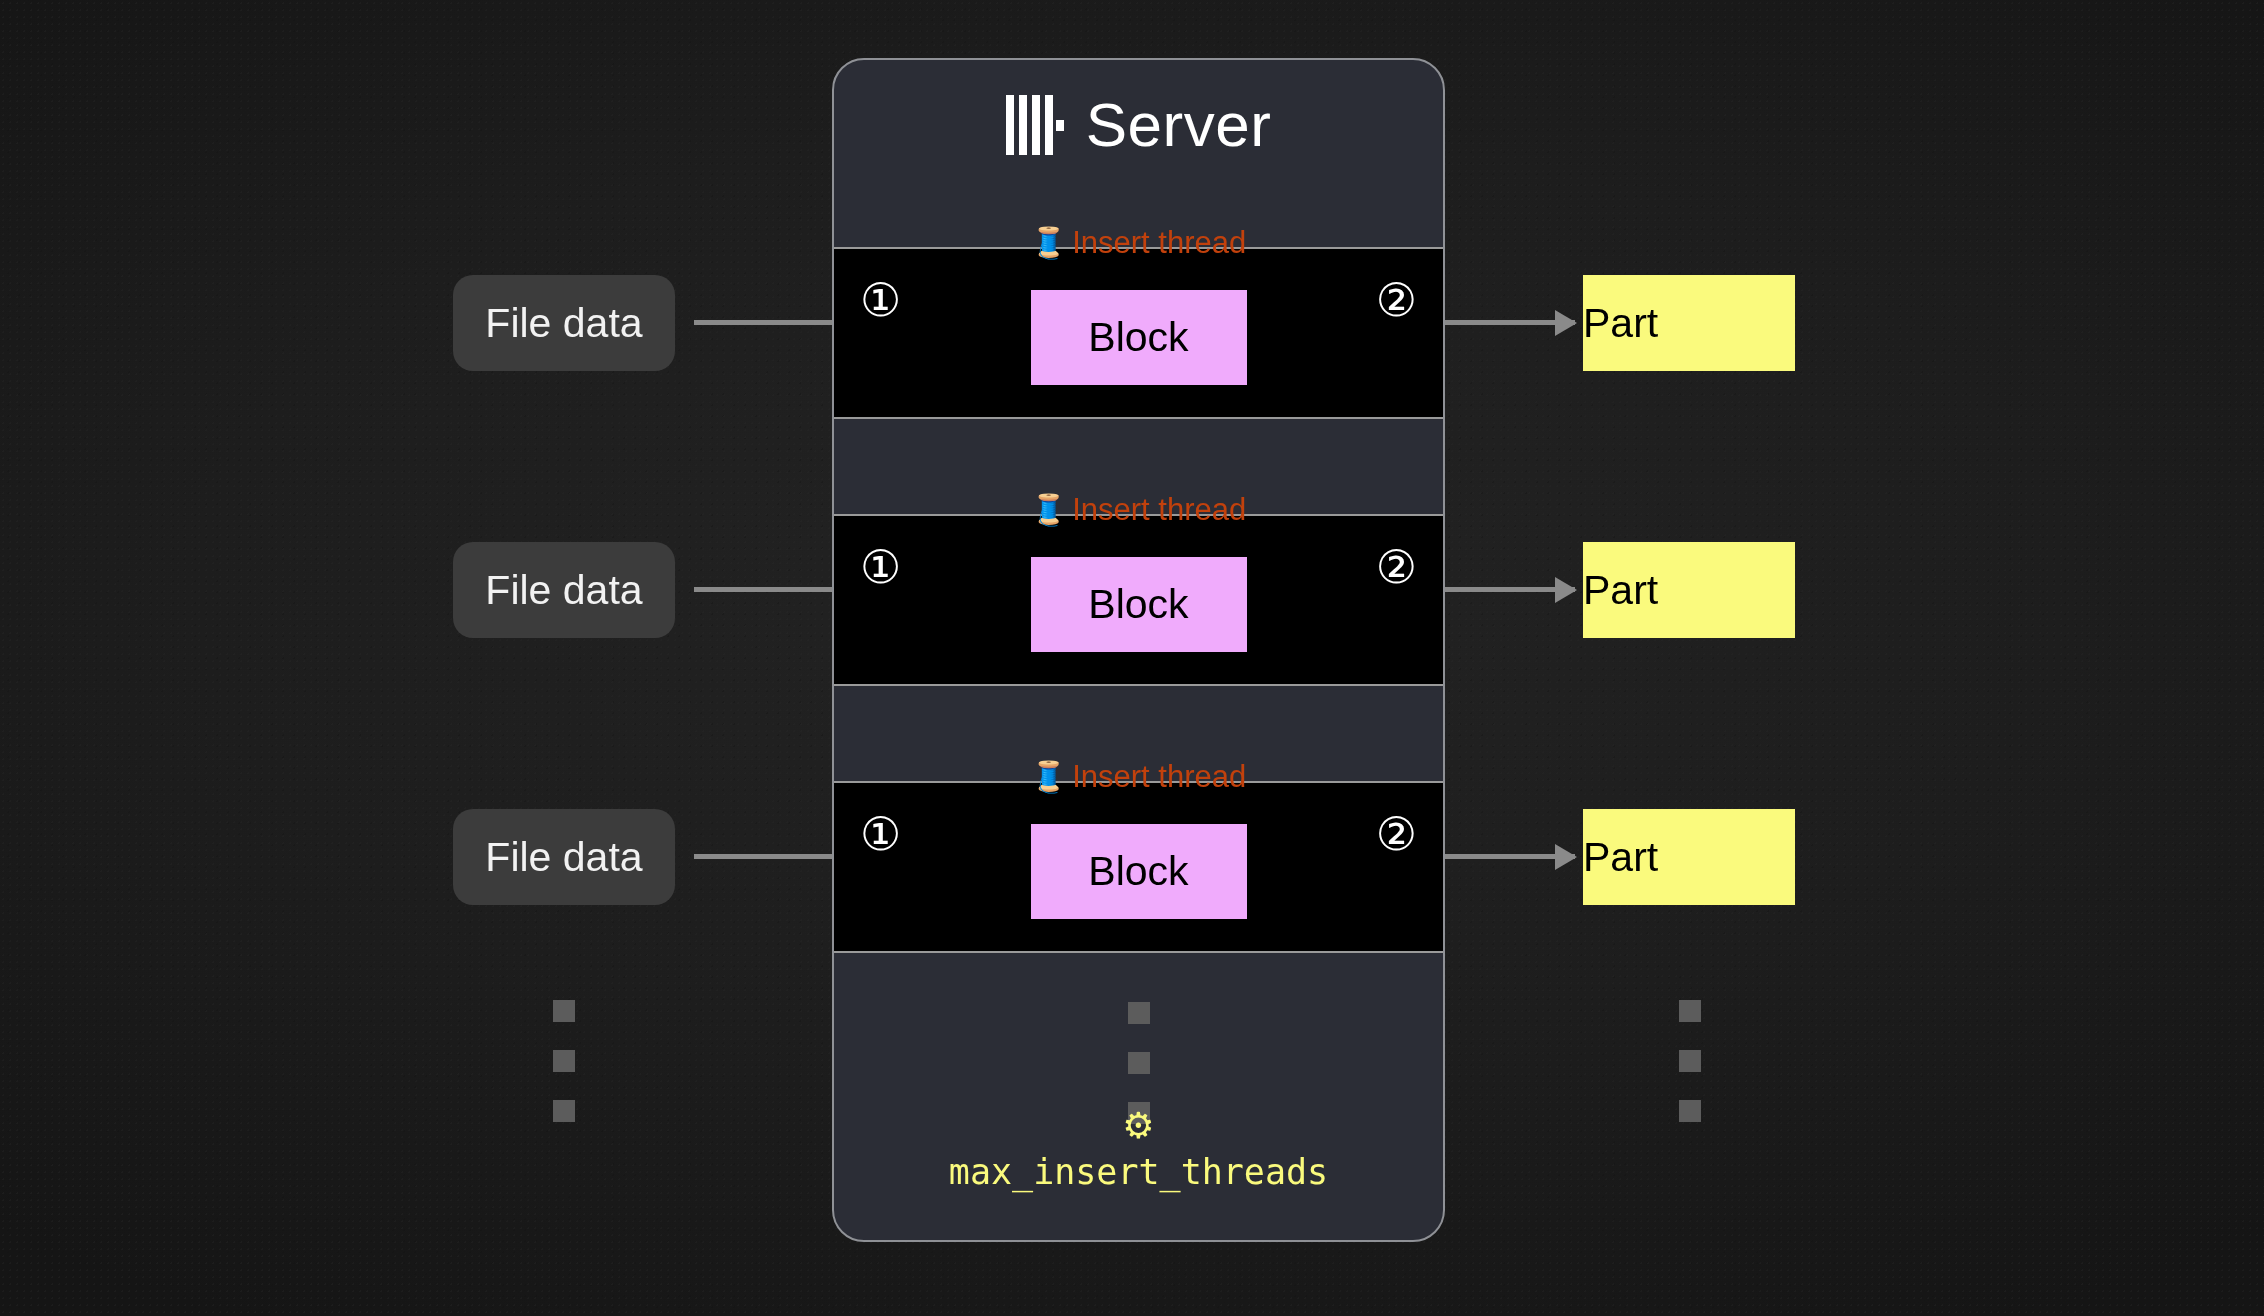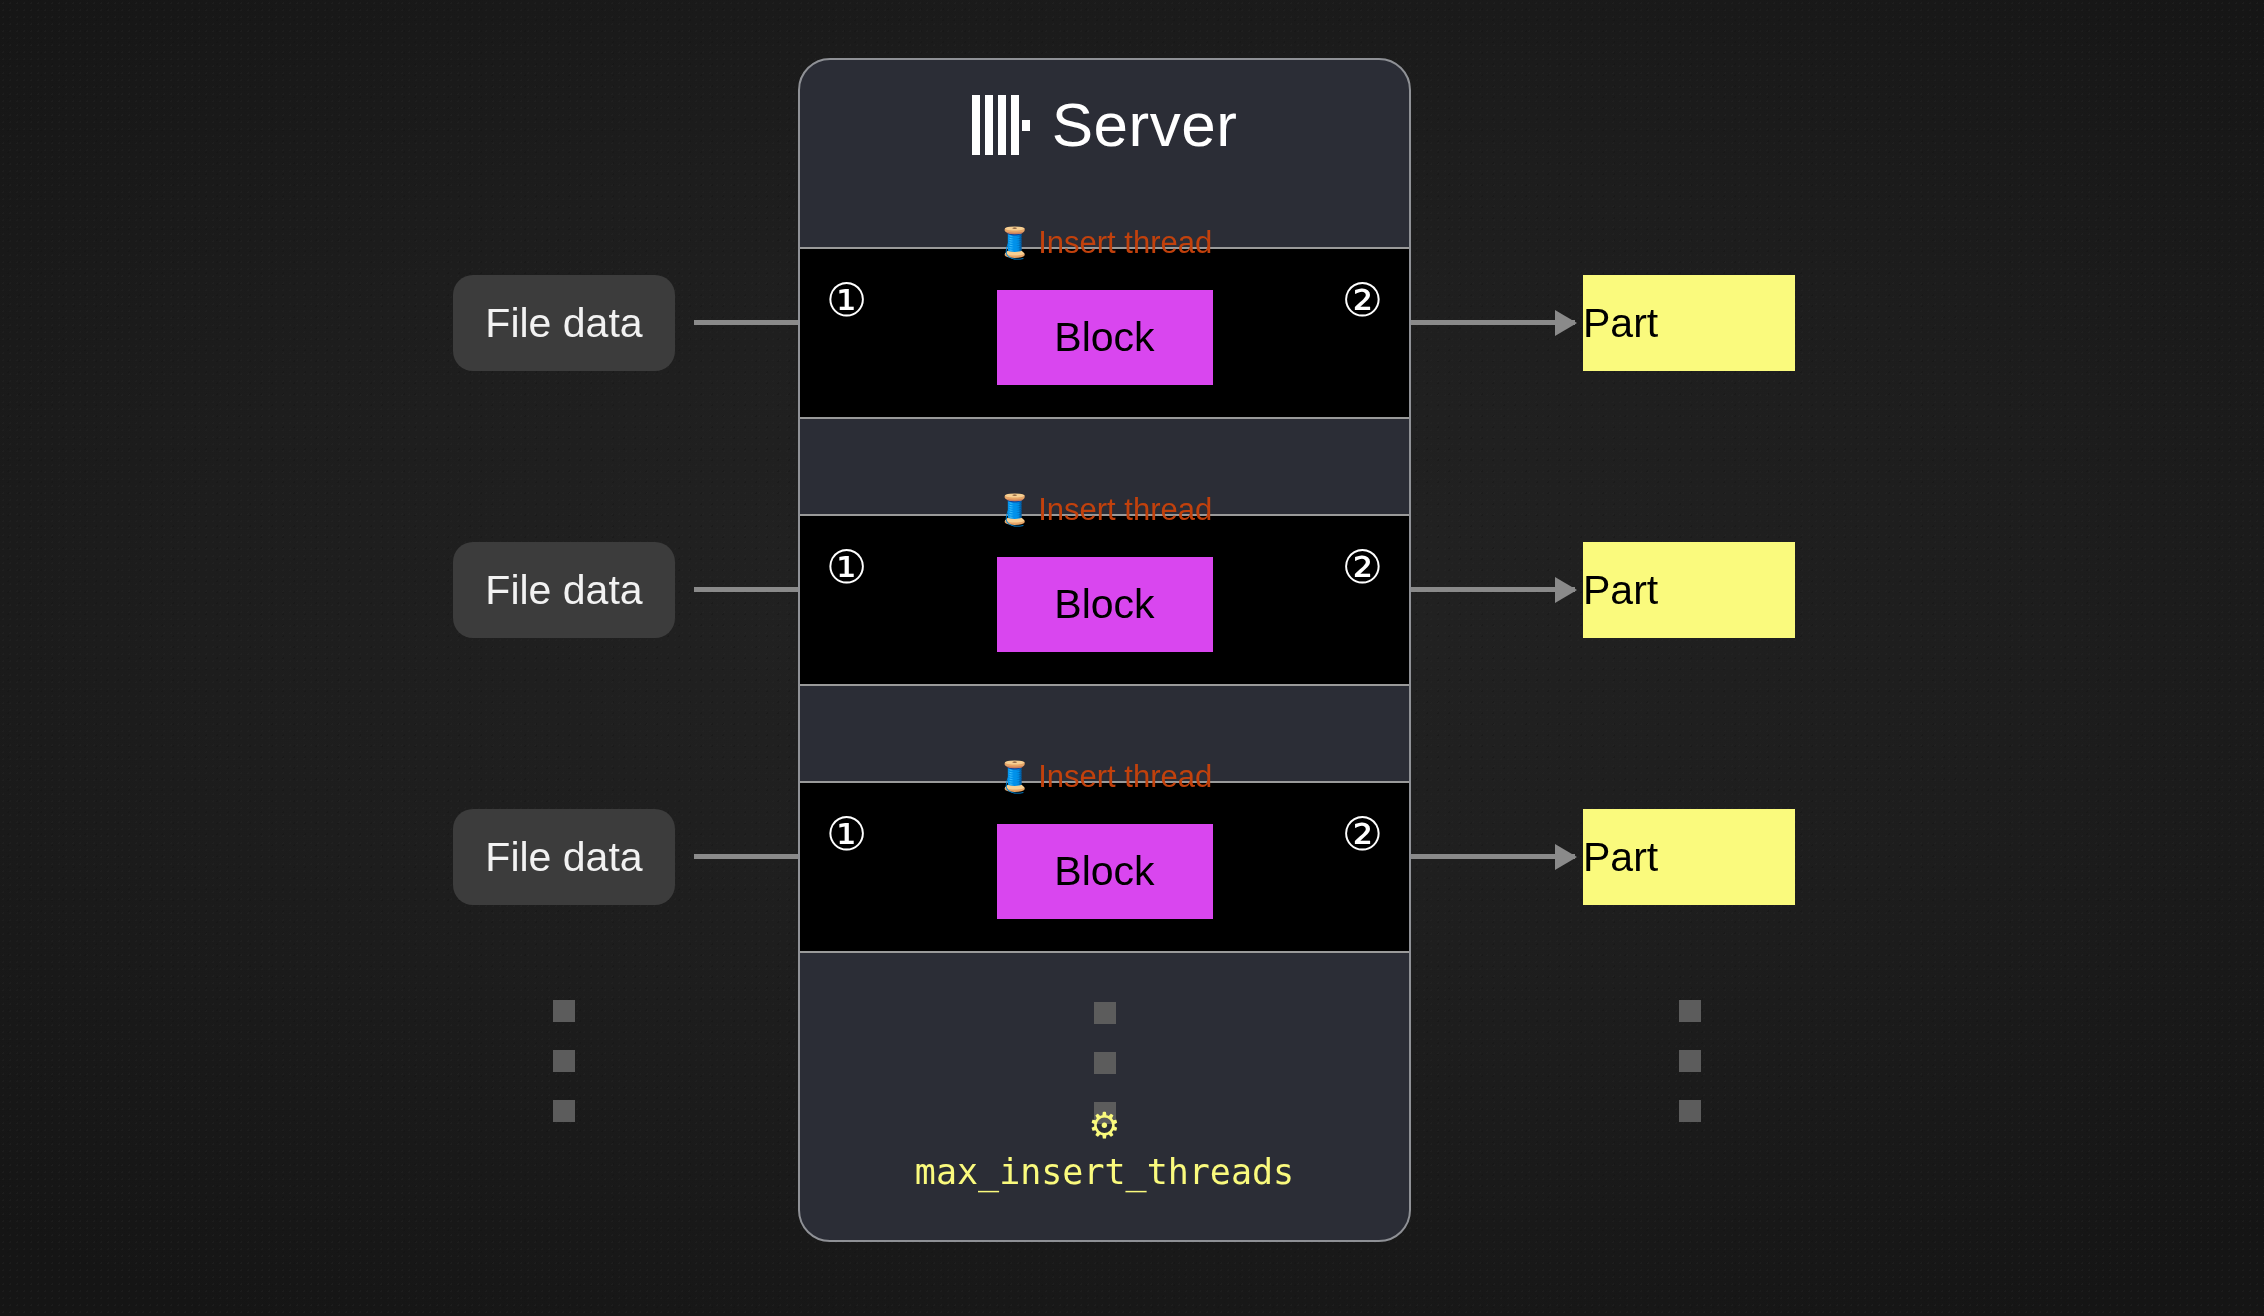--- a/index.html
+++ b/index.html
@@ -36,21 +36,21 @@
       radial-gradient(#2a2a2a 1px, transparent 1px),
       radial-gradient(#141414 1px, transparent 1px);
     background-size: 7px 7px, 11px 11px;
     background-position: 0 0, 3px 4px;
     pointer-events: none;
   }
 
   
   #server-panel {
     position: absolute;
-    left: 798px;
+    left: 832px;
     top: 58px;
     width: 613px;
     height: 1184px;
     background: #2b2d36;
     border: 2px solid #8f9196;
     border-radius: 32px;
     box-sizing: border-box;
     overflow: hidden;
   }
 
@@ -118,21 +118,21 @@
   .circled-num.num-left  { left: 28px;  top: 28px; }
   .circled-num.num-right { right: 28px; top: 28px; }
 
   .block-box {
     position: absolute;
     left: 50%;
     transform: translateX(-50%);
     top: 41px;
     width: 216px;
     height: 95px;
-    background: #d946ef;
+    background: #f0abfc;
     display: flex;
     align-items: center;
     justify-content: center;
     color: #000000;
     font-size: 41px;
   }
 
   
   .file-box {
     position: absolute;

